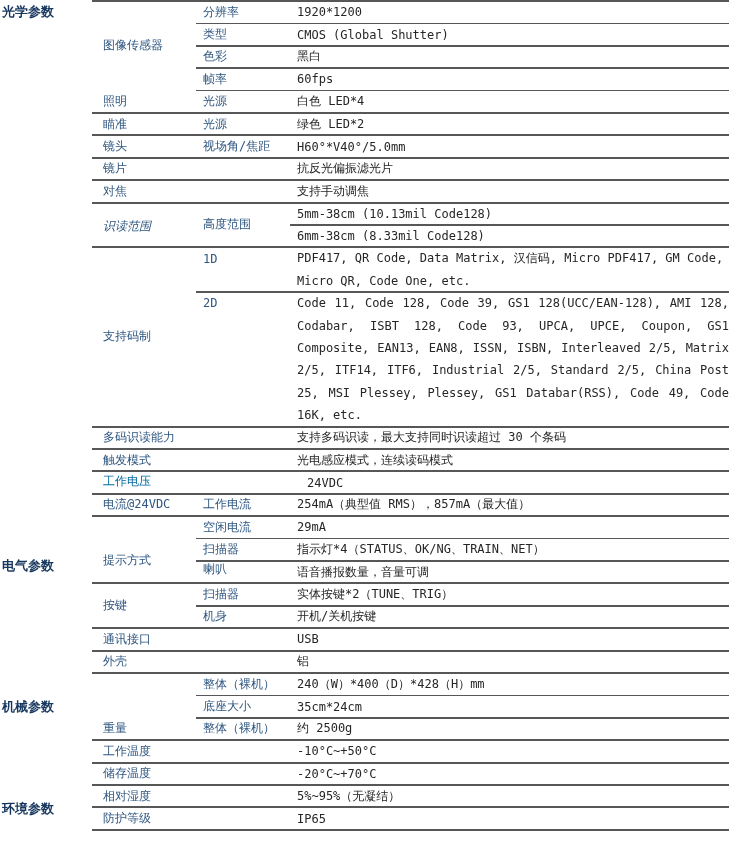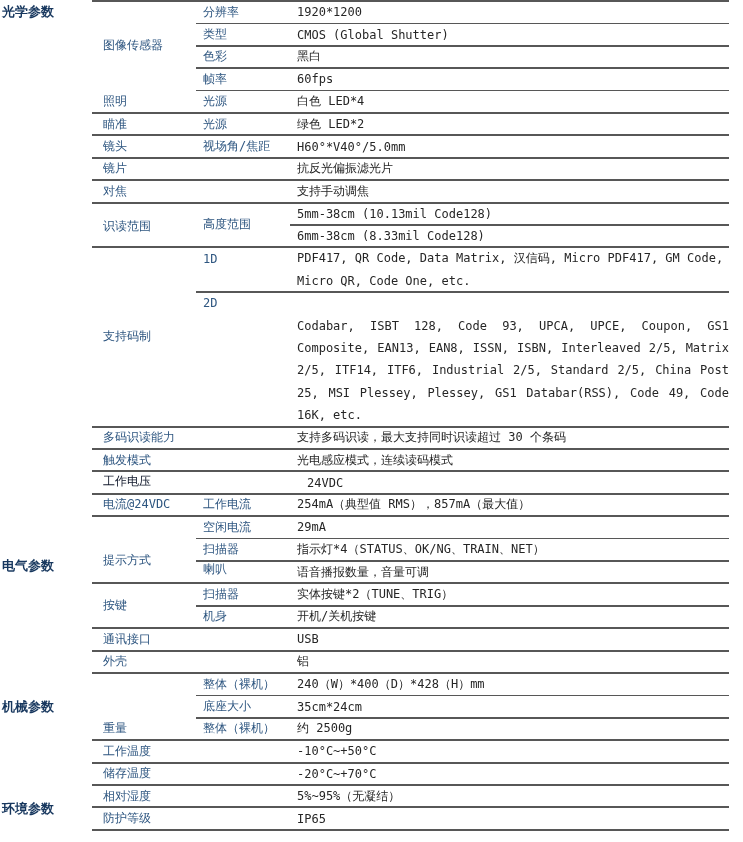--- a/index.html
+++ b/index.html
@@ -50,43 +50,44 @@
     <div class="hline" style="background: rgb(87, 87, 87); left: 92px; top: 156.8px; width: 637px; height: 2px;"></div>
     <div class="value" style="color: rgb(38, 38, 38); left: 297px; top: 157.8px; width: 432px; height: 22.4px;">抗反光偏振滤光片</div>
     <div class="param" style="color: rgb(46, 86, 128); left: 103px; top: 157.8px; width: 93px; height: 22.4px;">镜片</div>
     <div class="hline" style="background: rgb(87, 87, 87); left: 92px; top: 179.2px; width: 637px; height: 2px;"></div>
     <div class="value" style="color: rgb(38, 38, 38); left: 297px; top: 180.2px; width: 432px; height: 22.4px;">支持手动调焦</div>
     <div class="param" style="color: rgb(46, 86, 128); left: 103px; top: 180.2px; width: 93px; height: 22.4px;">对焦</div>
     <div class="hline" style="background: rgb(87, 87, 87); left: 92px; top: 201.6px; width: 637px; height: 2px;"></div>
     <div class="value" style="color: rgb(38, 38, 38); left: 297px; top: 202.6px; width: 432px; height: 22.4px;">5mm-38cm (10.13mil Code128)</div>
     <div class="hline" style="background: rgb(87, 87, 87); left: 290px; top: 224.2px; width: 439px; height: 1.6px;"></div>
     <div class="value" style="color: rgb(38, 38, 38); left: 297px; top: 225px; width: 432px; height: 22.4px;">6mm-38cm (8.33mil Code128)</div>
-    <div class="param" style="color: rgb(46, 86, 128); left: 103px; top: 202.6px; width: 93px; height: 48px;">识读范围</div>
+    <div class="param" style="color: rgb(46, 86, 128); left: 103px; top: 202.6px; width: 93px; height: 48px; font-style: italic;">识读范围</div>
     <div class="sub" style="color: rgb(46, 86, 128); left: 203px; top: 202.6px; width: 94px; height: 44.8px;">高度范围</div>
     <div class="hline" style="background: rgb(87, 87, 87); left: 92px; top: 246.4px; width: 637px; height: 2px;"></div>
     <div class="sub" style="color: rgb(46, 86, 128); left: 203px; top: 247.4px; width: 94px; height: 22.4px;">1D</div>
     <div class="vline" style="color: rgb(38, 38, 38); left: 297px; top: 247.4px; width: 432px; height: 22.4px;">PDF417, QR Code, Data Matrix, 汉信码, Micro PDF417, GM Code,</div>
     <div class="vline" style="color: rgb(38, 38, 38); left: 297px; top: 269.8px; width: 432px; height: 22.4px;">Micro QR, Code One, etc.</div>
     <div class="hline" style="background: rgb(87, 87, 87); left: 196px; top: 291.4px; width: 533px; height: 1.6px;"></div>
     <div class="sub" style="color: rgb(46, 86, 128); left: 203px; top: 292.2px; width: 94px; height: 22.4px;">2D</div>
+    <div class="vline just" style="color: rgb(38, 38, 38); left: 297px; top: 292.2px; width: 432px; height: 22.4px;">Code 11, Code 128, Code 39, GS1 128(UCC/EAN-128), AMI 128,</div>
     <div class="vline just" style="color: rgb(38, 38, 38); left: 297px; top: 314.6px; width: 432px; height: 22.4px;">Codabar, ISBT 128, Code 93, UPCA, UPCE, Coupon, GS1</div>
     <div class="vline just" style="color: rgb(38, 38, 38); left: 297px; top: 337px; width: 432px; height: 22.4px;">Composite, EAN13, EAN8, ISSN, ISBN, Interleaved 2/5, Matrix</div>
     <div class="vline just" style="color: rgb(38, 38, 38); left: 297px; top: 359.4px; width: 432px; height: 22.4px;">2/5, ITF14, ITF6, Industrial 2/5, Standard 2/5, China Post</div>
     <div class="vline just" style="color: rgb(38, 38, 38); left: 297px; top: 381.8px; width: 432px; height: 22.4px;">25, MSI Plessey, Plessey, GS1 Databar(RSS), Code 49, Code</div>
     <div class="vline" style="color: rgb(38, 38, 38); left: 297px; top: 404.2px; width: 432px; height: 22.4px;">16K, etc.</div>
     <div class="param" style="color: rgb(46, 86, 128); left: 103px; top: 247.4px; width: 93px; height: 179.2px;">支持码制</div>
     <div class="hline" style="background: rgb(87, 87, 87); left: 92px; top: 425.6px; width: 637px; height: 2px;"></div>
     <div class="value" style="color: rgb(38, 38, 38); left: 297px; top: 426.6px; width: 432px; height: 22.4px;">支持多码识读，最大支持同时识读超过 30 个条码</div>
     <div class="param" style="color: rgb(46, 86, 128); left: 103px; top: 426.6px; width: 93px; height: 22.4px;">多码识读能力</div>
     <div class="hline" style="background: rgb(87, 87, 87); left: 92px; top: 448px; width: 637px; height: 2px;"></div>
     <div class="value" style="color: rgb(38, 38, 38); left: 297px; top: 449px; width: 432px; height: 22.4px;">光电感应模式，连续读码模式</div>
     <div class="param" style="color: rgb(46, 86, 128); left: 103px; top: 449px; width: 93px; height: 22.4px;">触发模式</div>
     <div class="hline" style="background: rgb(87, 87, 87); left: 92px; top: 470.4px; width: 637px; height: 2px;"></div>
     <div class="value" style="color: rgb(38, 38, 38); left: 307px; top: 471.4px; width: 432px; height: 22.4px;">24VDC</div>
-    <div class="param" style="color: #0f172a; left: 103px; top: 471.4px; width: 93px; height: 21px;">工作电压</div>
+    <div class="param" style="color: #0369a1; left: 103px; top: 471.4px; width: 93px; height: 21px;">工作电压</div>
     <div class="hline" style="background: rgb(87, 87, 87); left: 92px; top: 492.8px; width: 637px; height: 2px;"></div>
     <div class="sub" style="color: rgb(46, 86, 128); left: 203px; top: 493.8px; width: 94px; height: 22.4px;">工作电流</div>
     <div class="value" style="color: rgb(38, 38, 38); left: 297px; top: 493.8px; width: 432px; height: 22.4px;">254mA（典型值 RMS），857mA（最大值）</div>
     <div class="hline" style="background: rgb(87, 87, 87); left: 92px; top: 515.2px; width: 637px; height: 2px;"></div>
     <div class="sub" style="color: rgb(46, 86, 128); left: 203px; top: 516.2px; width: 94px; height: 22.4px;">空闲电流</div>
     <div class="value" style="color: rgb(38, 38, 38); left: 297px; top: 516.2px; width: 432px; height: 22.4px;">29mA</div>
     <div class="param" style="color: rgb(46, 86, 128); left: 103px; top: 493.8px; width: 93px; height: 22.4px;">电流@24VDC</div>
     <div class="hline" style="background: rgb(87, 87, 87); left: 196px; top: 537.8px; width: 533px; height: 1.6px;"></div>
     <div class="sub" style="color: rgb(46, 86, 128); left: 203px; top: 538.6px; width: 94px; height: 22.4px;">扫描器</div>
     <div class="value" style="color: rgb(38, 38, 38); left: 297px; top: 538.6px; width: 432px; height: 22.4px;">指示灯*4（STATUS、OK/NG、TRAIN、NET）</div>

